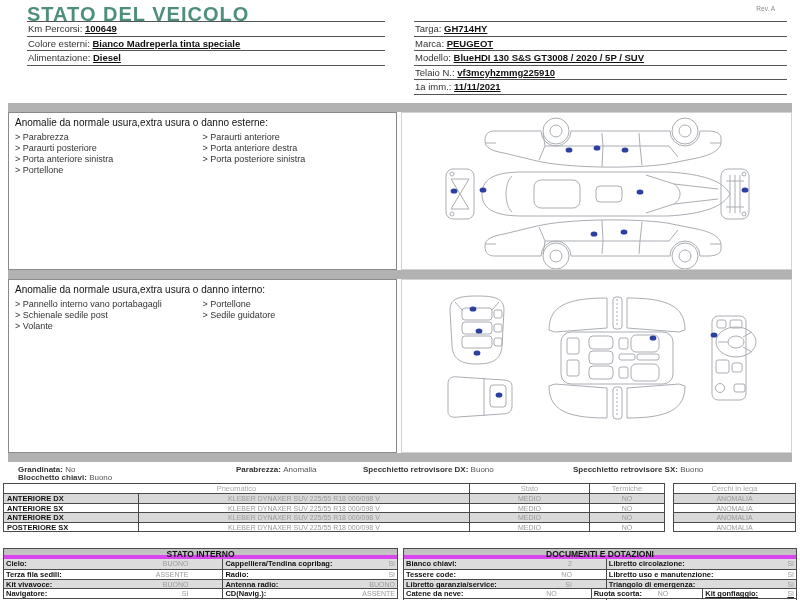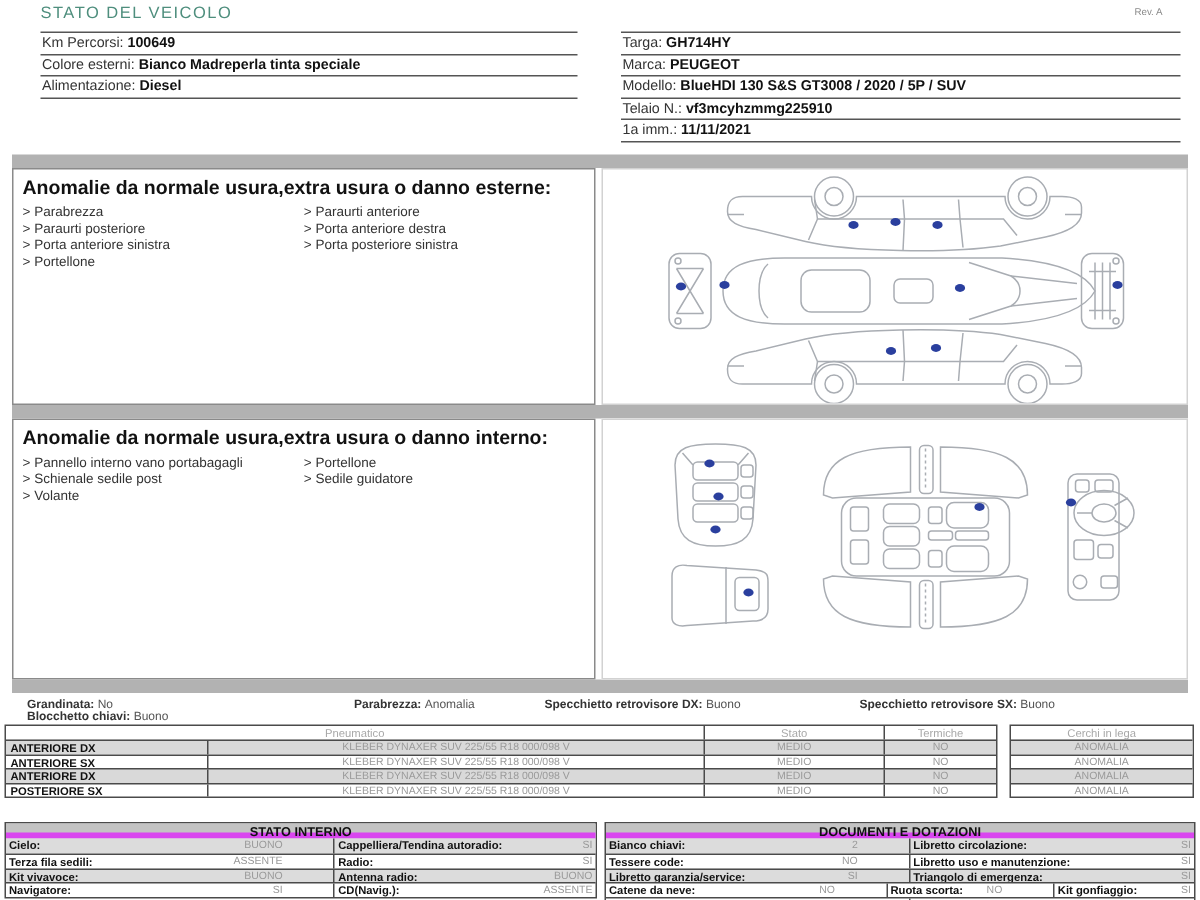--- a/index.html
+++ b/index.html
@@ -3,39 +3,39 @@
 <meta charset="utf-8">
 <style>
   * { margin:0; padding:0; box-sizing:border-box; }
   html,body { background:#ffffff; }
   .page {
     width:800px; height:600px; overflow:hidden; position:relative;
     background:#ffffff; font-family:"Liberation Sans", sans-serif; color:#222;
   }
   
   .titlebar { position:relative; padding:3px 0 0 27px; height:20px; }
-  .titlebar h1 { font-size:11px; font-weight:normal; letter-spacing:1px; color:#4e8e7d; }
+  .titlebar h1 { font-size:20px; font-weight:bold; letter-spacing:1px; color:#4e8e7d; }
   .rev { position:absolute; right:25px; top:5px; font-size:6.5px; color:#8a8a8a; }
   .info { display:flex; align-items:flex-start; margin:1px 10px 0 27px; }
   .info-col { border-top:1px solid #555; }
   .info-col.left  { width:358px; }
   .info-col.right { width:373px; margin-left:29px; }
   .info-row { border-bottom:1px solid #555; font-size:9.5px; padding:1px 1px 1.5px 1px; white-space:nowrap; overflow:hidden; }
   .info-row .lbl { color:#333; }
-  .info-row .val { font-weight:bold; color:#111; }
+  .info-row .val { font-weight:bold; color:#111;text-decoration:underline; }
   
   .bar { height:9px; background:#b2b2b2; margin:0 8px; }
   .gap8 { height:8px; }
   
   .section { display:flex; margin:0 8px; }
   .notes-box { width:389px; border:1px solid #8a8a8a; background:#fff; padding:4px 6px; }
   .section.ext .notes-box, .section.ext .diagram-box { height:158px; }
   .section.int .notes-box, .section.int .diagram-box { height:174px; }
   .diagram-box { flex:1; margin-left:4px; border:1px solid #d2d2d2; background:#fff; overflow:hidden; }
-  .notes-heading { font-size:13px; font-weight:bold; color:#111; margin-bottom:4px; }
+  .notes-heading { font-size:10px; font-weight:normal; color:#111; margin-bottom:4px; }
   .notes-cols { display:flex; }
   .notes-cols ul { list-style:none; width:50%; }
   .notes-cols li { font-size:9px; color:#333; line-height:11px; padding-right:6px; }
   .notes-cols li::before { content:"> "; }
   svg .art, svg .art * { fill:none; stroke:#a9adb3; stroke-width:1; }
   
   .status { position:relative; height:18px; margin:2px 8px 0 8px; font-size:8px; }
   .status span.item { position:absolute; white-space:nowrap; }
   .status .lbl { font-weight:bold; color:#333; }
   .status .val { color:#555; }
@@ -63,21 +63,21 @@
   .btable .bt-title { height:10px; line-height:10px; text-align:center; font-size:8.5px; font-weight:bold; color:#111; background:#c3c3c3; border-bottom:4px solid #d946ef; }
   .b-row { display:flex; height:9.6px; line-height:9px;gap:32px; }
   .b-row.shade { background:#dcdcdc; }
   .b-row + .b-row { border-top:1px solid #4a4a4a; }
   .pair { display:flex; justify-content:space-between; overflow:hidden; white-space:nowrap; }
   .pair + .pair { border-left:1px solid #4a4a4a; }
   .pair .lbl { font-size:7.5px; font-weight:bold; color:#111; padding-left:2px; }
   .pair .val { font-size:7px; color:#9a9a9a; padding-right:2px; }
   .si .pair.p1 { width:203px; } .si .pair.p2 { width:190px; }
   .doc .pair.p1 { width:185px; } .doc .pair.p2 { width:207px; }
-  .doc .pair.p2b { width:95px; } .doc .pair.p3 { width:112px; }
+  .doc .pair.p2b { width:95px; } .doc .pair.p3 { width:112px;text-decoration:underline; }
 </style>
 </head>
 <body>
 
 <div class="page">
 
   <div class="titlebar">
     <h1>STATO DEL VEICOLO</h1>
     <span class="rev">Rev. A</span>
   </div>
@@ -316,21 +316,21 @@
 
   <div class="bottom">
     <div class="btable si">
       <div class="bt-title">STATO INTERNO</div>
       <div class="b-row shade">
         <div class="pair p1">
             <span class="lbl">Cielo:</span>
             <span class="val">BUONO</span>
           </div>
         <div class="pair p2">
-            <span class="lbl">Cappelliera/Tendina autoradio:</span>
+            <span class="lbl">Cappelliera/Tendina copribag:</span>
             <span class="val">SI</span>
           </div>
       </div>
       <div class="b-row">
         <div class="pair p1">
             <span class="lbl">Terza fila sedili:</span>
             <span class="val">ASSENTE</span>
           </div>
         <div class="pair p2">
             <span class="lbl">Radio:</span>

